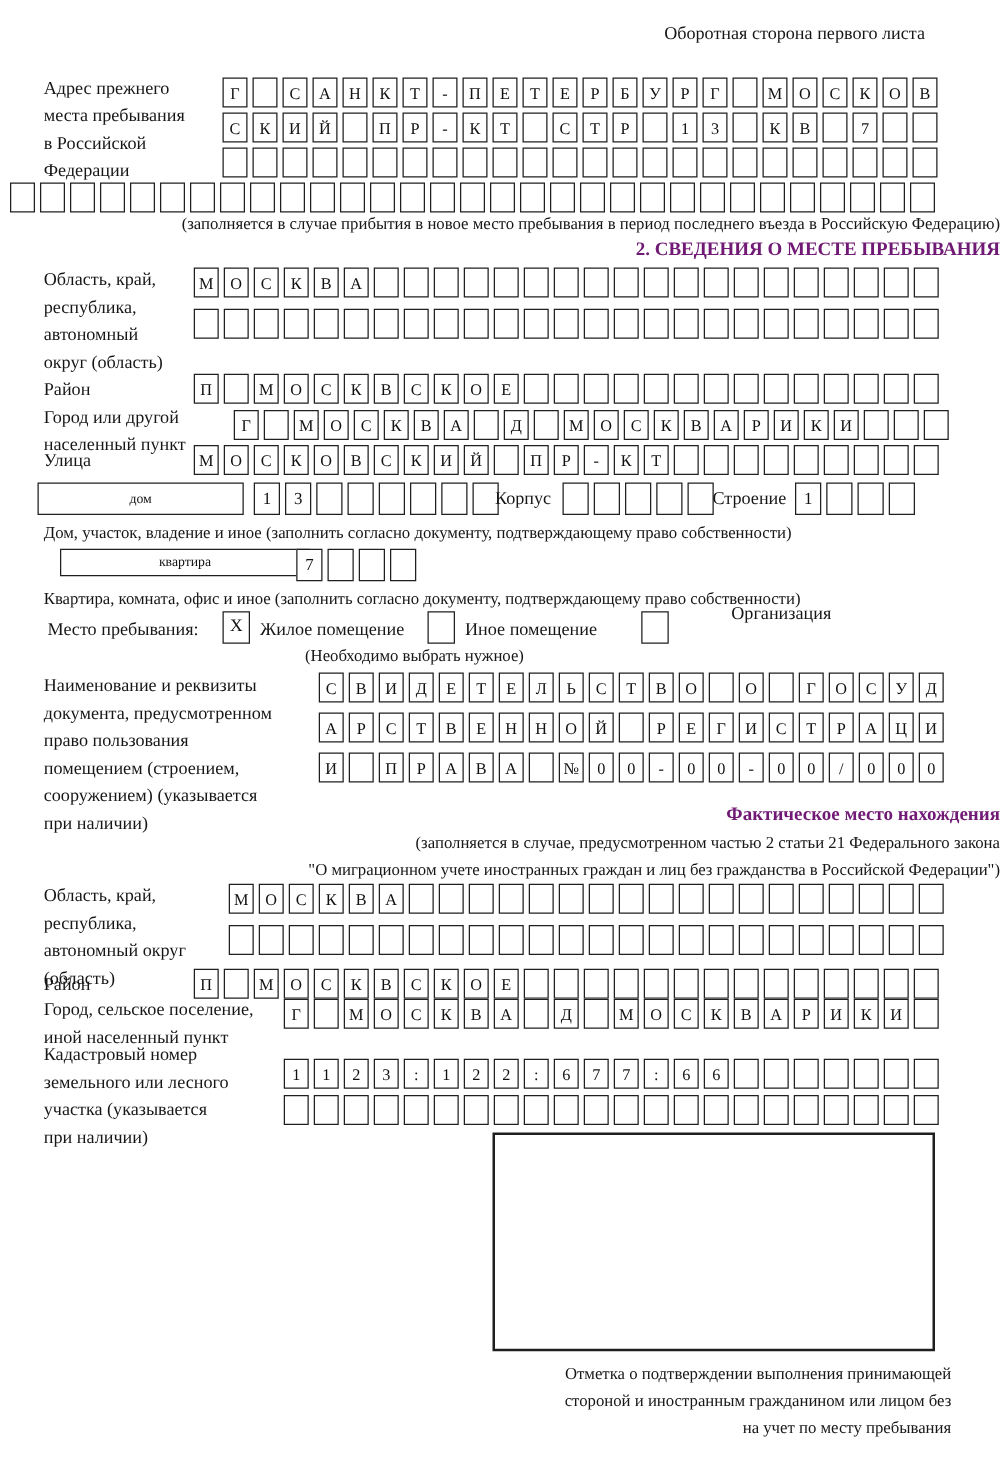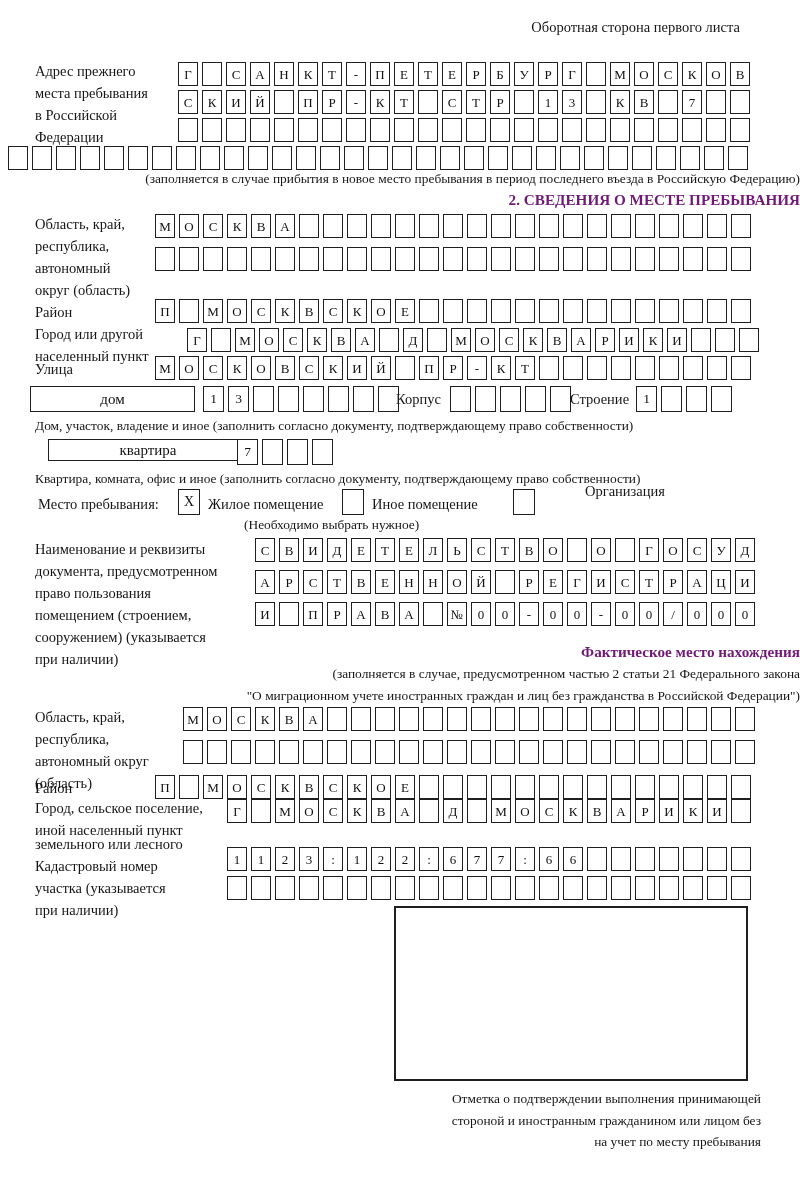--- a/index.html
+++ b/index.html
@@ -9,21 +9,21 @@
   .abs { position:absolute; }
   .lbl { font-size:14.5px; line-height:22px; color:#161616; }
   .note { font-size:13.4px; color:#161616; }
   .title { font-size:15.2px; font-weight:bold; color:#701a75; }
   .boxrow { display:flex; gap:4px; }
   .cbox { flex:0 0 auto; width:20px; height:24px; border:1.6px solid #1f1f1f;
           display:flex; align-items:center; justify-content:center;
           font-size:13px; line-height:1; background:#fff; }
   .cbox-lg .cbox { width:21px; height:26px; font-size:13.5px; }
   .labelbox { border:1.6px solid #1f1f1f; display:flex; align-items:center; justify-content:center;
-              font-size:15px; background:#fff; }
+              font-size:11px; background:#fff; }
   .chkbox { display:inline-flex; width:22px; height:26px; border:1.6px solid #1f1f1f;
             align-items:center; justify-content:center; font-size:14px; background:#fff; }
   .center { text-align:right; }
   .stamp-box { border:2px solid #1f1f1f; background:#fff; }
 </style>
 </head>
 <body>
 
 <div class="page">
 
@@ -539,22 +539,22 @@
       <span class="cbox">В</span>
       <span class="cbox">А</span>
       <span class="cbox">Р</span>
       <span class="cbox">И</span>
       <span class="cbox">К</span>
       <span class="cbox">И</span>
       <span class="cbox"></span>
     </div>
 
   <div class="abs" style="left:35px; top:833px; width:200px;">
+    <div class="lbl">Кадастровый номер</div>
     <div class="lbl">земельного или лесного</div>
-    <div class="lbl">Кадастровый номер</div>
     <div class="lbl">участка (указывается</div>
     <div class="lbl">при наличии)</div>
   </div>
   <div class="abs boxrow" style="left:227px; top:847px;">
       <span class="cbox">1</span>
       <span class="cbox">1</span>
       <span class="cbox">2</span>
       <span class="cbox">3</span>
       <span class="cbox">:</span>
       <span class="cbox">1</span>

